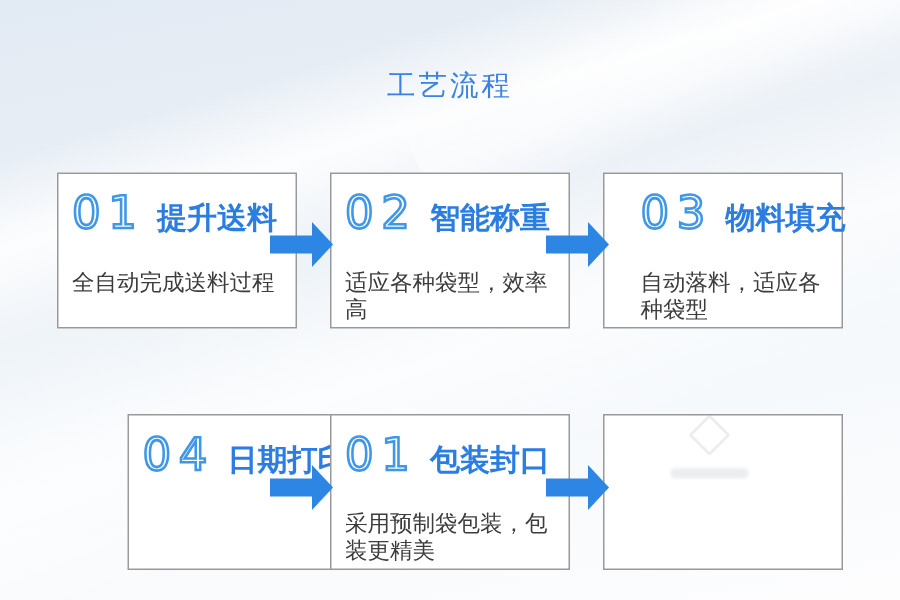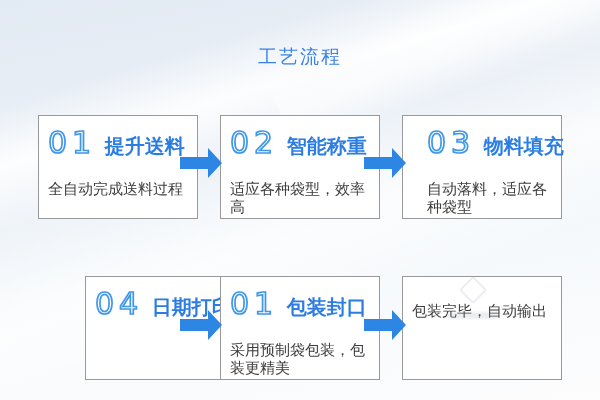--- a/index.html
+++ b/index.html
@@ -97,21 +97,20 @@
 
   <div class="card c5">
     <div class="line1">
       <span class="num">01</span>
       <span class="step-title">包装封口</span>
     </div>
     <div class="desc">采用预制袋包装，包装更精美</div>
   </div>
 
   <div class="card c6">
-    <div class="desc">包装完毕，自动输出</div>
   </div>
 
   <svg class="arrow a1" viewBox="0 0 42 30">
     <rect x="0" y="9" width="28" height="12" fill="#2e86e4"></rect>
     <polygon points="28,0 42,15 28,30" fill="#2e86e4"></polygon>
   </svg>
   <svg class="arrow a2" viewBox="0 0 42 30">
     <rect x="0" y="9" width="28" height="12" fill="#2e86e4"></rect>
     <polygon points="28,0 42,15 28,30" fill="#2e86e4"></polygon>
   </svg>

